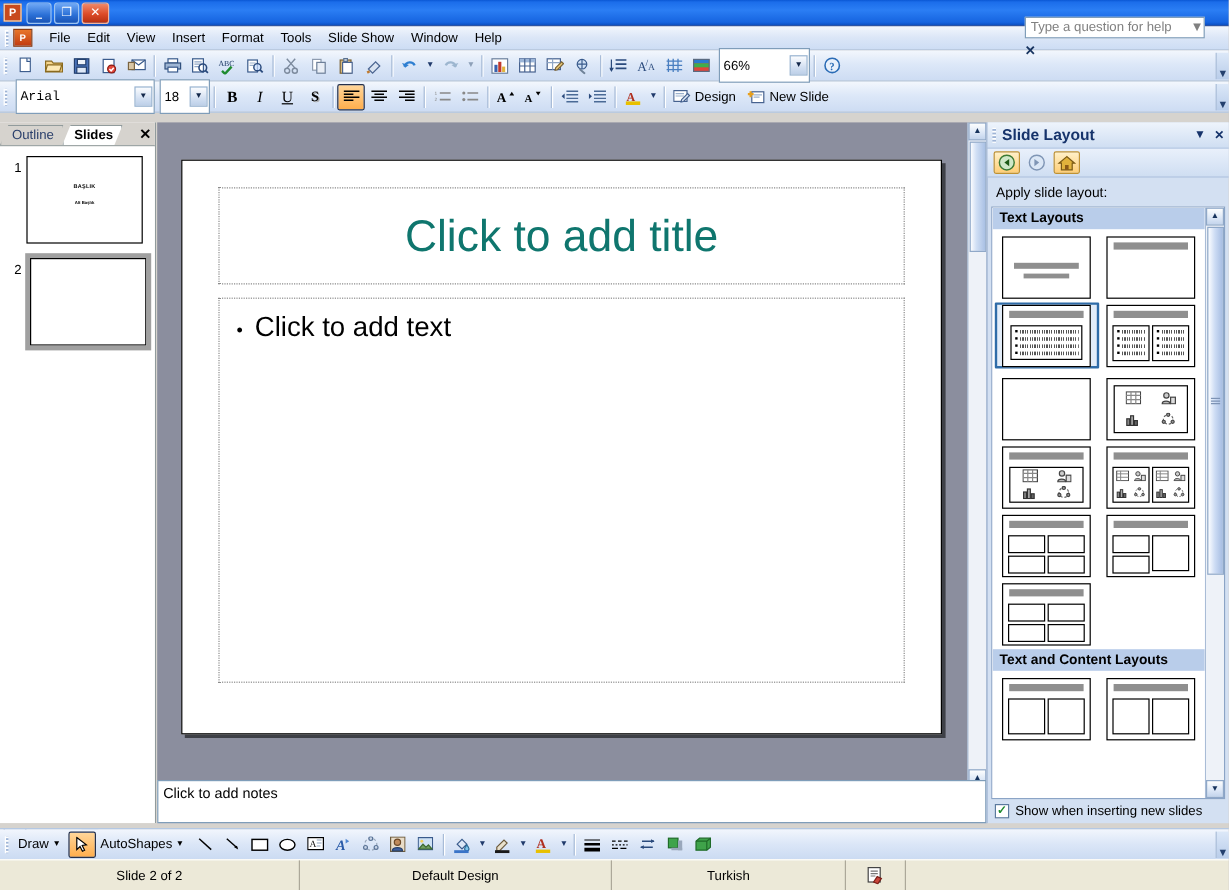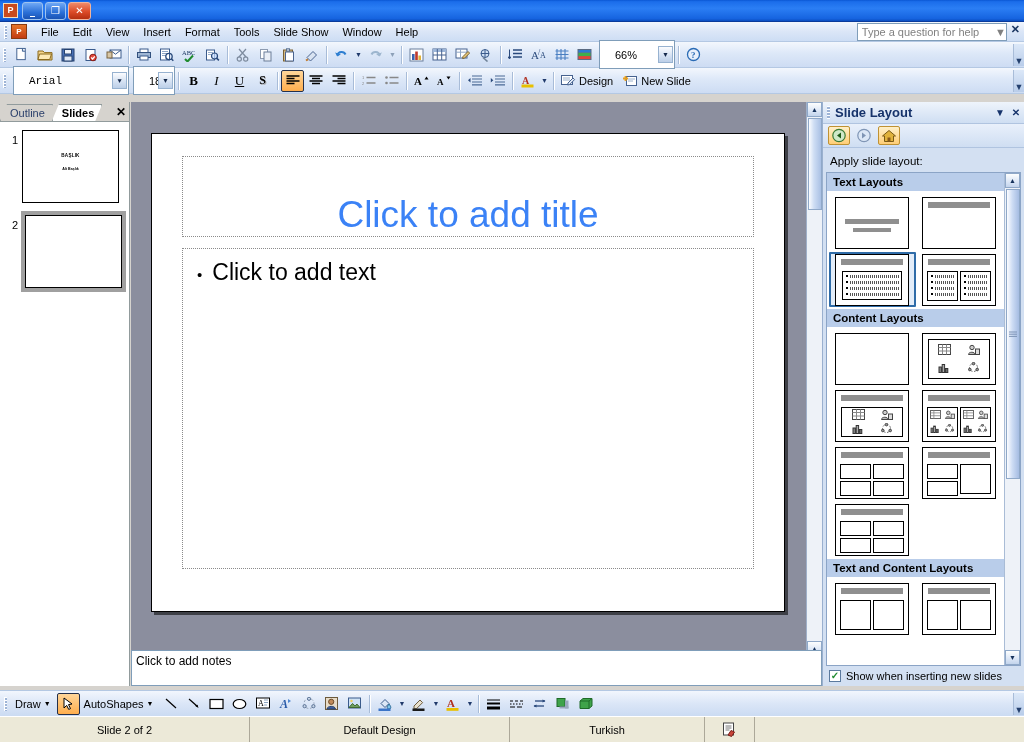--- a/index.html
+++ b/index.html
@@ -95,42 +95,42 @@
   .tb-end {
     width: 11px; height: 22px; margin-left: auto;
     display: flex; align-items: flex-end; justify-content: center;
     color: #24406e; font-size: 9px;
     background: linear-gradient(180deg,#dce8f8,#b9cdea);
     border-left: 1px solid #a8bcd8;
   }
   .combo {
     height: 29px; background: #fff; border: 1px solid #7f9db9;
     display: flex; align-items: center; font-size: 11px;
-    padding-left: 15px; color: #000;
+    padding-left: 3px; color: #000;
   }
   .combo .cval { flex: 1; white-space: nowrap; overflow: hidden; }
   .combo .carrow {
     width: 15px; height: 17px; margin: 0 1px 0 0;
     background: linear-gradient(180deg,#fbfcfe,#d3e0f2 60%,#bccfe8);
     border: 1px solid #97b2d0;
     display: flex; align-items: center; justify-content: center;
     font-size: 7px; color: #13274a;
   }
   .font-combo { width: 116px; margin-left: 3px; font-family: Liberation Mono, monospace; }
   .size-combo { width: 42px; margin-left: 4px; }
   .zoom-combo { width: 76px; margin-left: 3px; }
   .tlabel {
     display: flex; align-items: center; gap: 3px;
     padding: 2px 5px 2px 3px; font-size: 11px; color: #000;
     border: 1px solid transparent; border-radius: 2px; white-space: nowrap;
   }
 
   
   .qbox {
-    margin-left: auto; display: flex; align-items: flex-start; gap: 4px; padding-right: 4px;
+    margin-left: auto; display: flex; align-items: flex-start; gap: 4px; padding-right: 20px; flex-direction: column;
   }
   .qinput {
     width: 150px; height: 18px; background: #fff; border: 1px solid #7f9db9;
     display: flex; align-items: center; font-size: 11px; color: #808080; padding-left: 4px;
   }
   .qinput .carrow { margin-left: auto; }
 
   
   .workarea {
     position: absolute; left: 0; top: 102px; right: 0; bottom: 56px;
@@ -207,22 +207,22 @@
     width: 634px; height: 479px; background: #fff;
     box-shadow: 3px 3px 0 rgba(0,0,0,.55);
     border: 1px solid #000; position: relative;
   }
   .ph {
     position: absolute; border: 1px dotted #8b8b8b;
     display: flex;
   }
   .ph-title {
     left: 30px; top: 22px; right: 30px; height: 81px;
-    align-items: flex-end; justify-content: center;
-    font-size: 37px; color: #3b82f6; font-family: "Liberation Sans", sans-serif;
+    align-items: center; justify-content: center;
+    font-size: 37px; color: #0f766e; font-family: "Liberation Sans", sans-serif;
   }
   .ph-body {
     left: 30px; top: 114px; right: 30px; bottom: 42px;
     padding: 10px 0 0 14px;
   }
   .ph-body .bullet-line {
     display: flex; align-items: baseline; gap: 10px;
     font-size: 23px; color: #000;
   }
   .ph-body .bullet-dot { font-size: 15px; line-height: 1; }
@@ -841,21 +841,20 @@
                     </div>
                   <div class="bl-row">
                       <div class="bl-dot"></div>
                       <div class="bl-dash"></div>
                     </div>
                 </div>
               </div>
             </div>
           </div>
 
-          <div class="sec-header">Content Layouts</div>
           <div class="lay-grid">
             <div class="lay-cell">
               <div class="lay-thumb"></div>
             </div>
             <div class="lay-cell">
               <div class="lay-thumb">
                 <div class="lt-box" style="left:5px;right:5px;top:5px;bottom:5px">
                   <div class="ic-grid" style="left:2px;right:2px;top:2px;bottom:2px">
                     <svg class="ic" viewBox="0 0 13 11">
                         <rect x="0.5" y="0.5" width="12" height="10" fill="#fff" stroke="#444"></rect>

